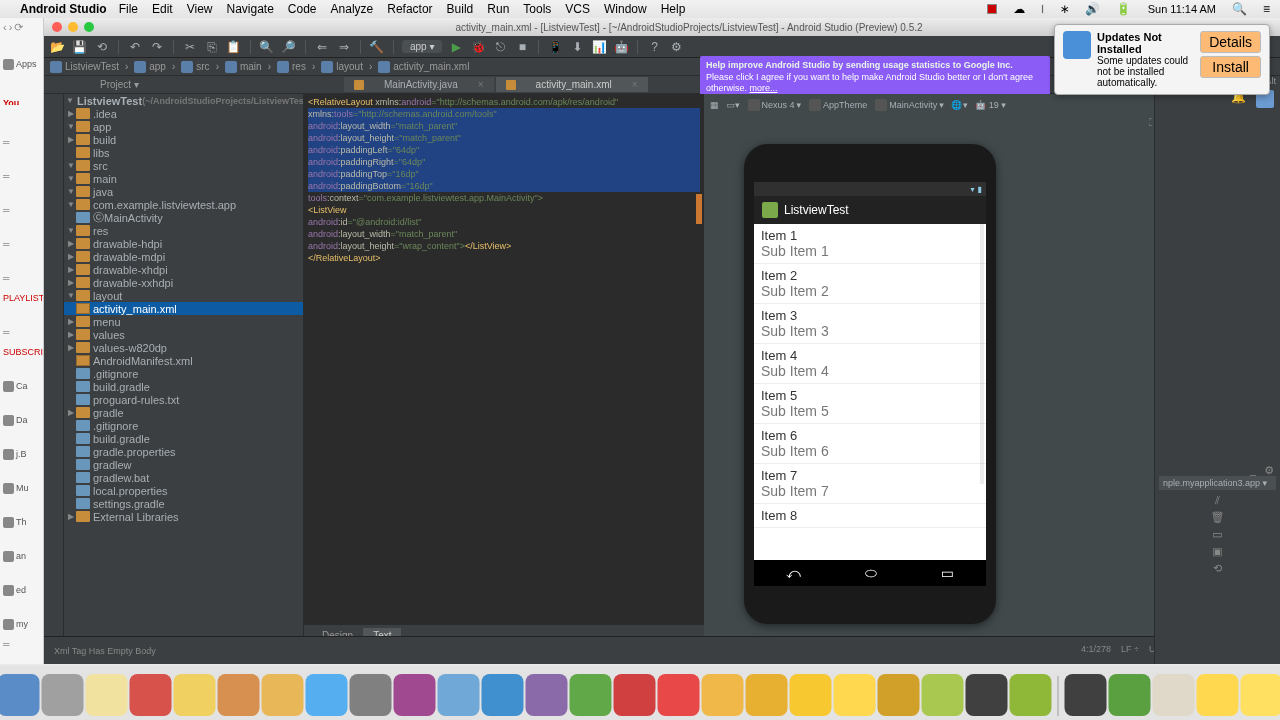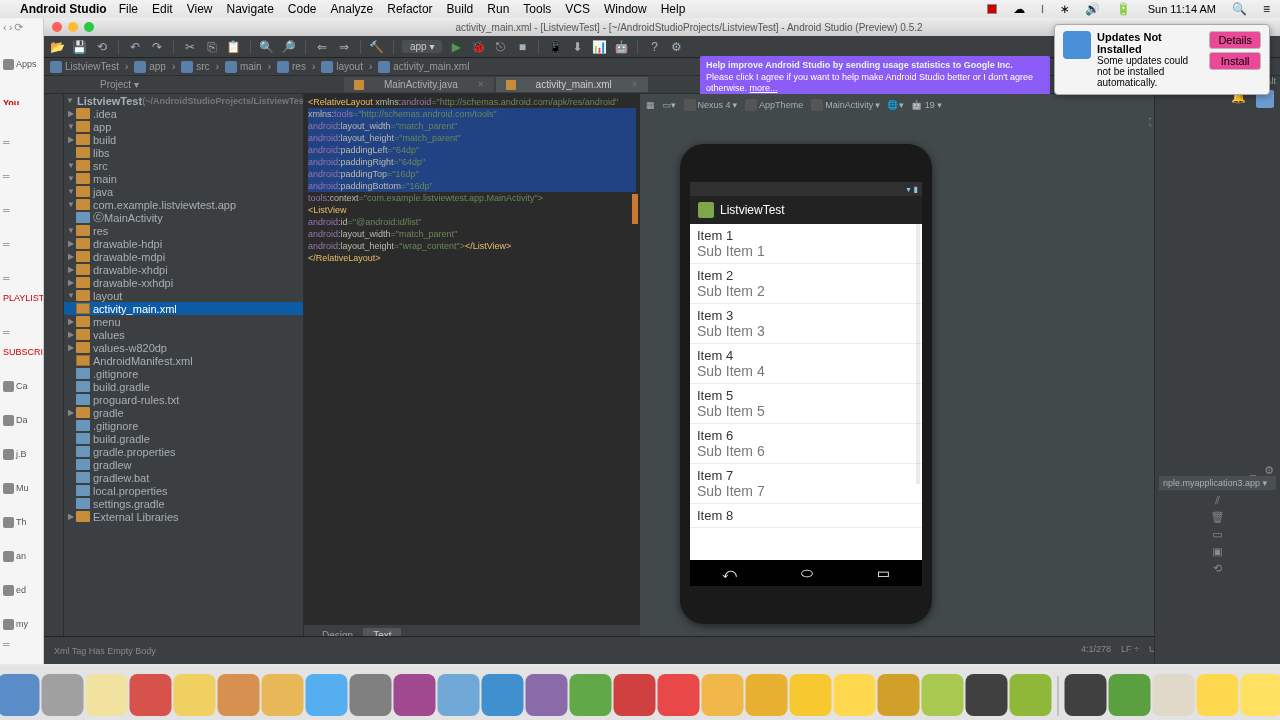--- a/index.html
+++ b/index.html
@@ -53,21 +53,21 @@
 .tree .fic { width:14px; height:11px; margin-right:3px; display:inline-block; }
 .tree .folder { background:#c78d3a; border-radius:1px; }
 .tree .file { background:#6897bb; border-radius:1px; }
 .tree .xml { background:#c78d3a; border:1px solid #986a2b; }
 .tree .sel { background:#0d5ca3; color:#fff; }
 .tree .root { font-weight:bold; }
 .tree .dim { color:#777; font-size:9px; }
 .i1{padding-left:14px}.i2{padding-left:28px}.i3{padding-left:42px}.i4{padding-left:56px}.i5{padding-left:70px}.i6{padding-left:84px}
 
 
-.editor-wrap { width:336px; display:flex; flex-direction:column; }
+.editor-wrap { width:400px; display:flex; flex-direction:column; }
 .editor { flex:1; background:#2b2b2b; color:#a8afb5; font-family:Menlo,monospace; font-size:9px; padding:2px 4px; line-height:12px; position:relative; }
 .editor .hl { background:#214283; display:block; }
 .editor .normal { display:block; }.attr{color:#babaa8}.ns{color:#9876aa}.val{color:#6a8759}.tag{color:#e8bf6a}
 .editor .gutter-strip { position:absolute; right:2px; top:100px; width:6px; height:30px; background:#cc7832; }
 .design-tabs { height:22px; background:#3b3f41; border-top:1px solid #2a2d2f; display:flex; align-items:center; padding:0 8px; }
 .design-tabs .dt { padding:2px 10px; color:#999; font-size:10px; }
 .design-tabs .dt.active { background:#515658; color:#ccc; }
 
 
 .preview { flex:1; background:#41494b; position:relative; }
@@ -92,21 +92,21 @@
 
 .status { position:absolute; bottom:0; left:0; right:0; height:28px; background:#3b3f41; color:#888; font-size:9px; display:flex; align-items:center; padding:0 10px; border-top:1px solid #222; }
 .status .sr { margin-left:auto; display:flex; gap:10px; }
 
 
 .notif { position:absolute; top:24px; right:10px; width:216px; background:#f4f4f4; border:1px solid #aaa; border-radius:4px; padding:6px 8px; font-size:10px; z-index:200; box-shadow:0 2px 6px rgba(0,0,0,.3); display:flex; gap:6px; }
 .notif .nic { width:28px; height:28px; background:#4a90d9; border-radius:4px; flex-shrink:0; }
 .notif .nt { flex:1; }
 .notif .nt b { font-size:11px; }
 .notif .nbtn { display:flex; flex-direction:column; gap:3px; }
-.notif button { font-size:11px; padding:2px 8px; background:#ec4899; border:1px solid #bbb; border-radius:3px; }
+.notif button { font-size:14px; padding:2px 8px; background:#fdba74; border:1px solid #bbb; border-radius:3px; }
 
 
 .browser-sliver { position:absolute; top:18px; left:0; width:44px; height:646px; background:#f5f5f5; border-right:1px solid #ccc; z-index:1; overflow:hidden; }
 .browser-sliver .navbtns{display:flex;gap:2px;padding:3px;font-size:11px;color:#888;}
 .browser-sliver .row{height:14px;font-size:9px;color:#555;padding:1px 3px;overflow:hidden;display:flex;align-items:center;gap:2px;margin-top:20px;}
 .browser-sliver .av{width:11px;height:11px;background:#888;border-radius:2px;flex-shrink:0;}
 
 
 .dock { position:absolute; bottom:0; left:50%; transform:translateX(-50%); height:54px; display:flex; align-items:flex-end; gap:2px; padding:4px 10px; background:rgba(220,220,220,.4); border-radius:10px 10px 0 0; z-index:300; }
 .dock .di { width:42px; height:42px; border-radius:8px; }

